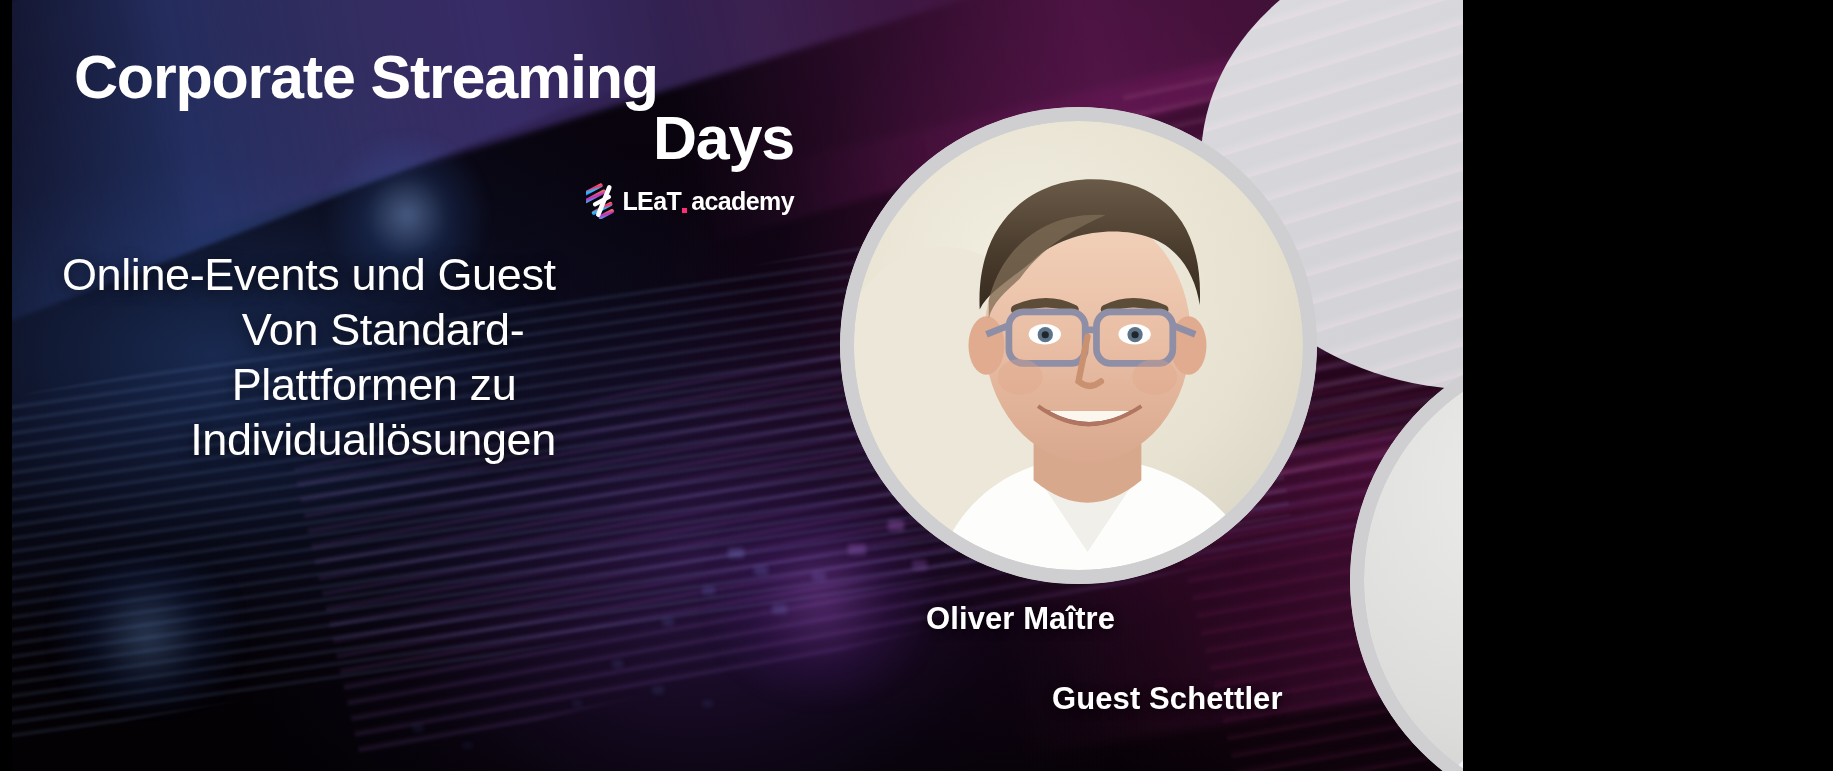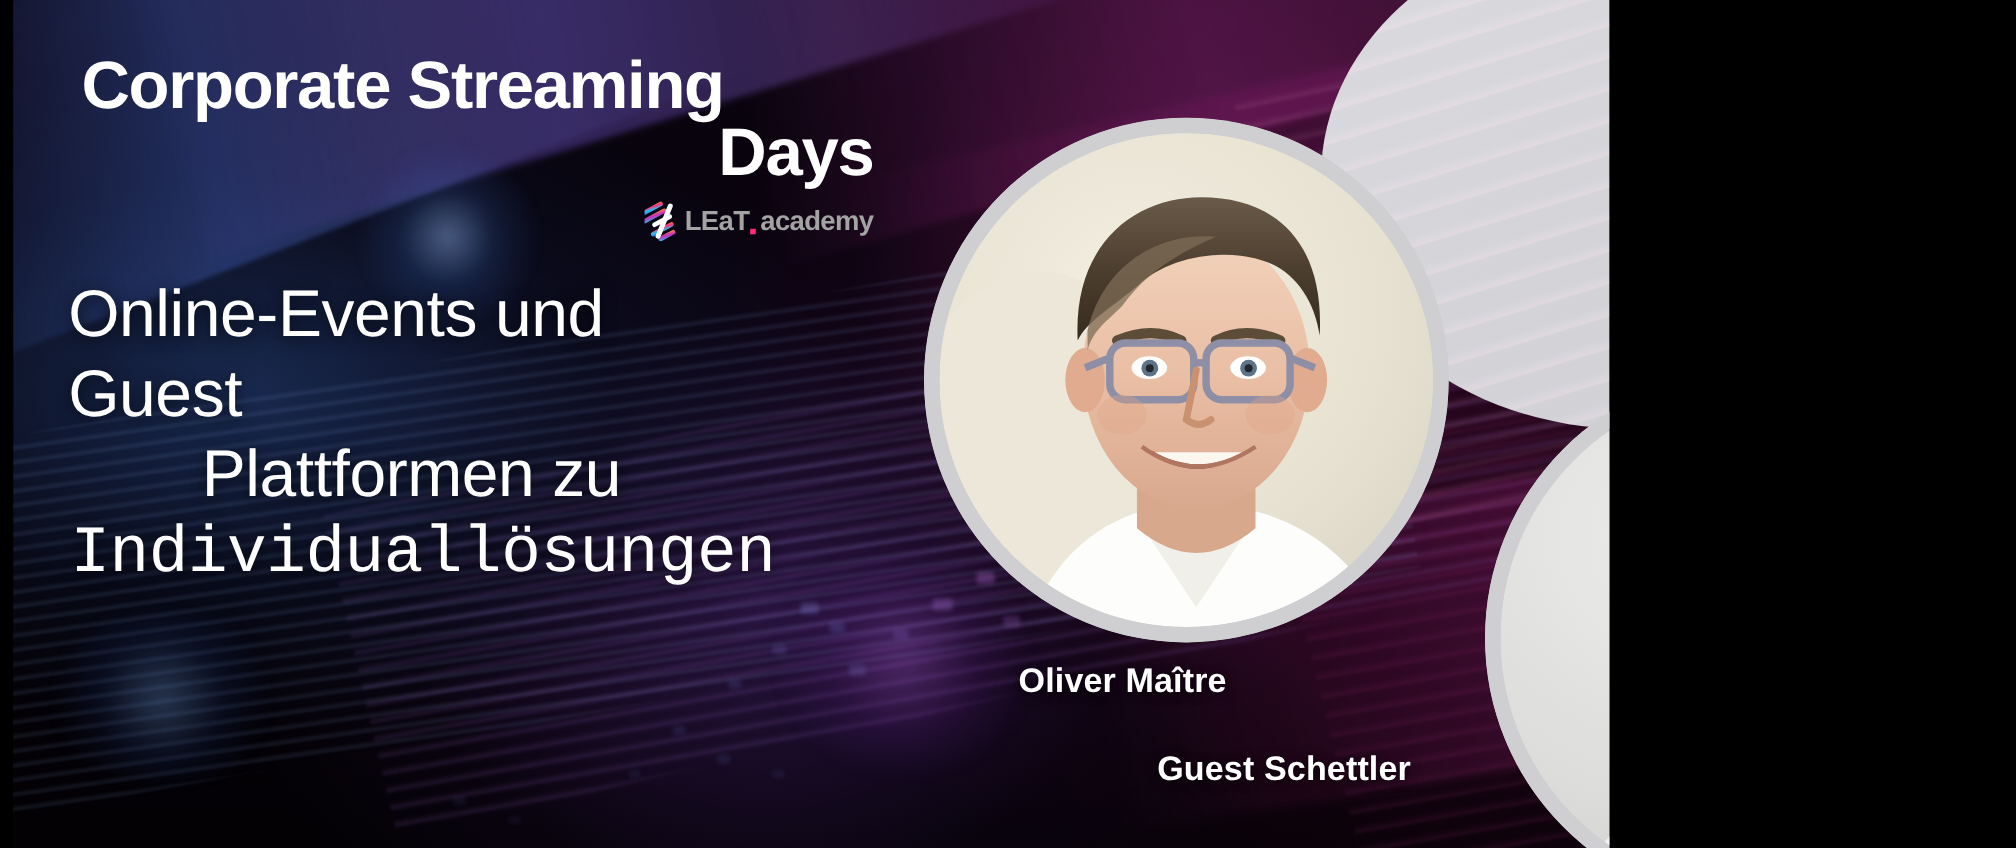--- a/index.html
+++ b/index.html
@@ -214,21 +214,21 @@
     align-items: center;
     gap: 6px;
     margin-bottom: 9px;
   }
   .leat-mark {
     width: 30px;
     height: 36px;
     flex: 0 0 auto;
   }
   .leat-word {
-    color: #a3a3a3;
+    color: #ffffff;
     font-size: 25px;
     font-weight: 700;
     letter-spacing: -0.6px;
     white-space: nowrap;
     display: flex;
     align-items: baseline;
     justify-content: space-between;
   }
   .leat-dot {
     display: inline-block;
@@ -240,32 +240,32 @@
     margin-bottom: 3px;
   }
 
   
   .session-title {
     position: absolute;
     left: 50px;
     top: 248px;
     width: 620px;
     color: #ffffff;
-    font-size: 60px;
+    font-size: 45px;
     font-weight: 400;
     line-height: 1.22;
     text-align: center;
     letter-spacing: -0.4px;
     text-shadow: 0 2px 14px rgba(0,0,0,0.65);
   }
   .session-title .l1 { text-align: left; display:block; }
   .session-title .l2 { text-align: center; display:block; }
   .session-title .l3 { text-align: center; display:block; padding-left: 22px; }
   .session-title .l4 { text-align: center; display:block; padding-left: 4px; }
-  .session-title .l5 { text-align: center; display:block; padding-left: 2px; font-family: Liberation Mono, monospace; }
+  .session-title .l5 { text-align: center; display:block; padding-left: 2px; }
 
   
   .portrait {
     position: absolute;
     border-radius: 50%;
     background: #cfcfd2;
     box-sizing: border-box;
     overflow: hidden;
   }
   .portrait .ring {
@@ -418,20 +418,21 @@
           <span>LEaT</span>
             <span class="leat-dot"></span>
             <span>academy</span>
         </span>
       </div>
     </div>
   </div>
 
   <div class="session-title">
     <span class="l1">Online-Events und Guest</span>
+    <span class="l3">Von Standard-</span>
     <span class="l4">Plattformen zu</span>
     <span class="l5">Individuallösungen</span>
   </div>
 
   <div class="portrait" id="portrait-oliver">
     <div class="photo">
       <svg viewBox="0 0 100 100" width="100%" height="100%" preserveAspectRatio="xMidYMid slice" aria-hidden="true">
         <defs>
           <radialGradient id="bgO" cx="40%" cy="35%" r="85%">
             <stop offset="0%" stop-color="#f3efe2"></stop>

